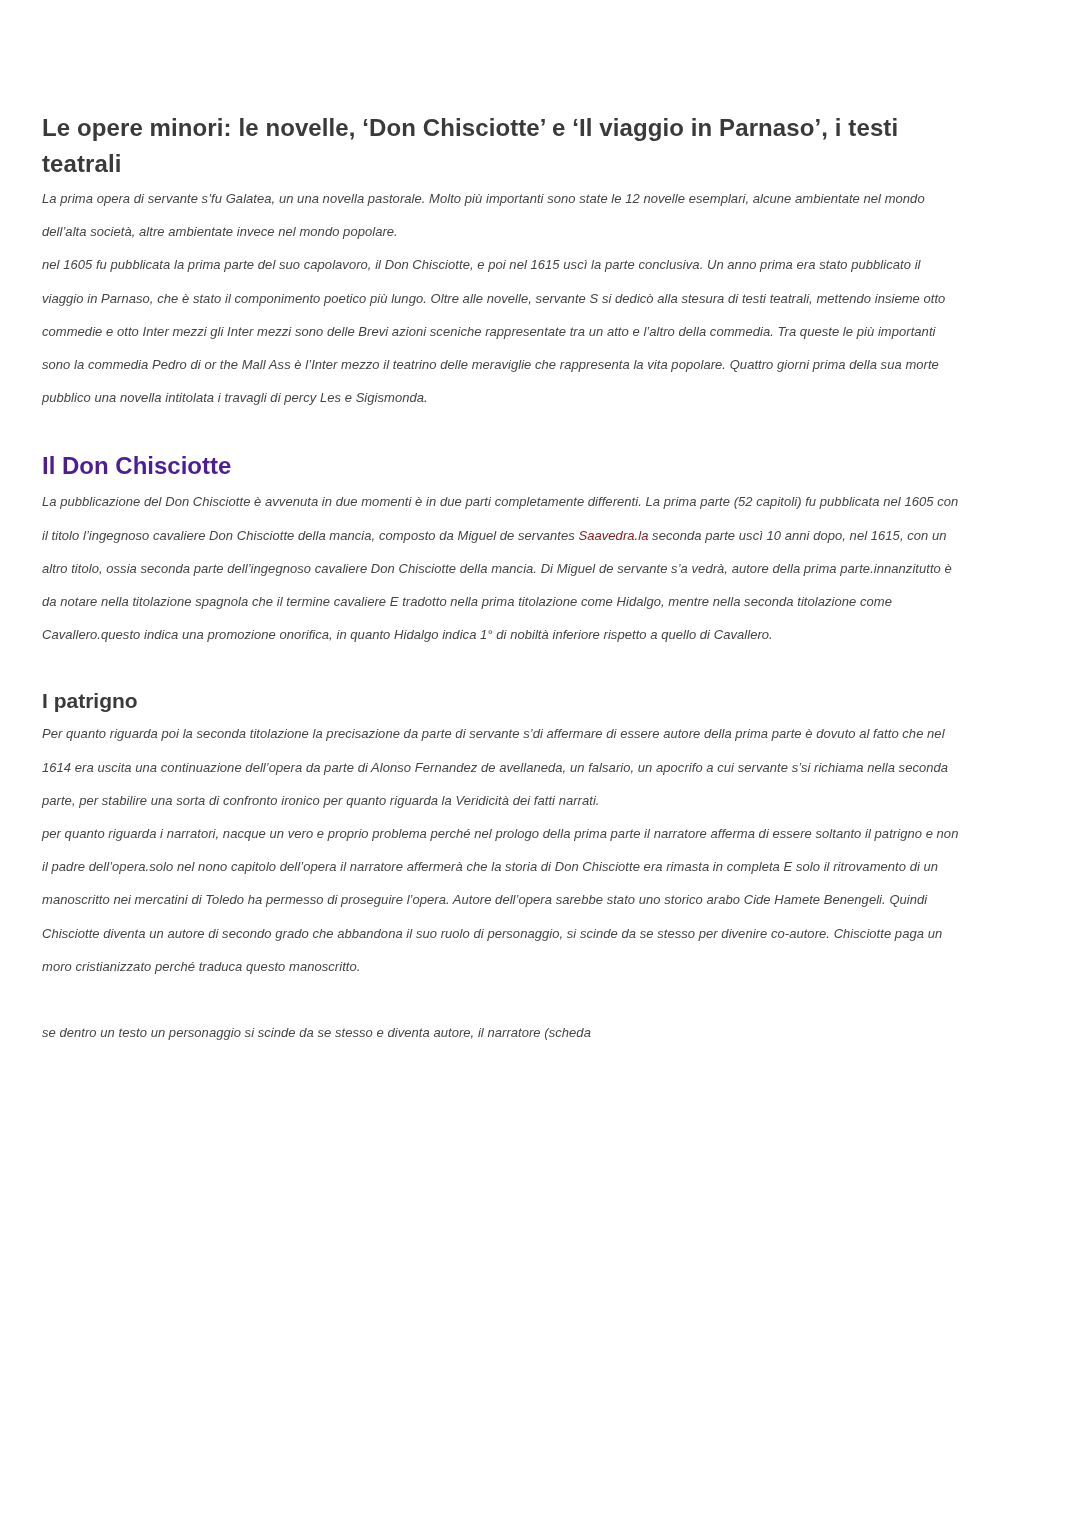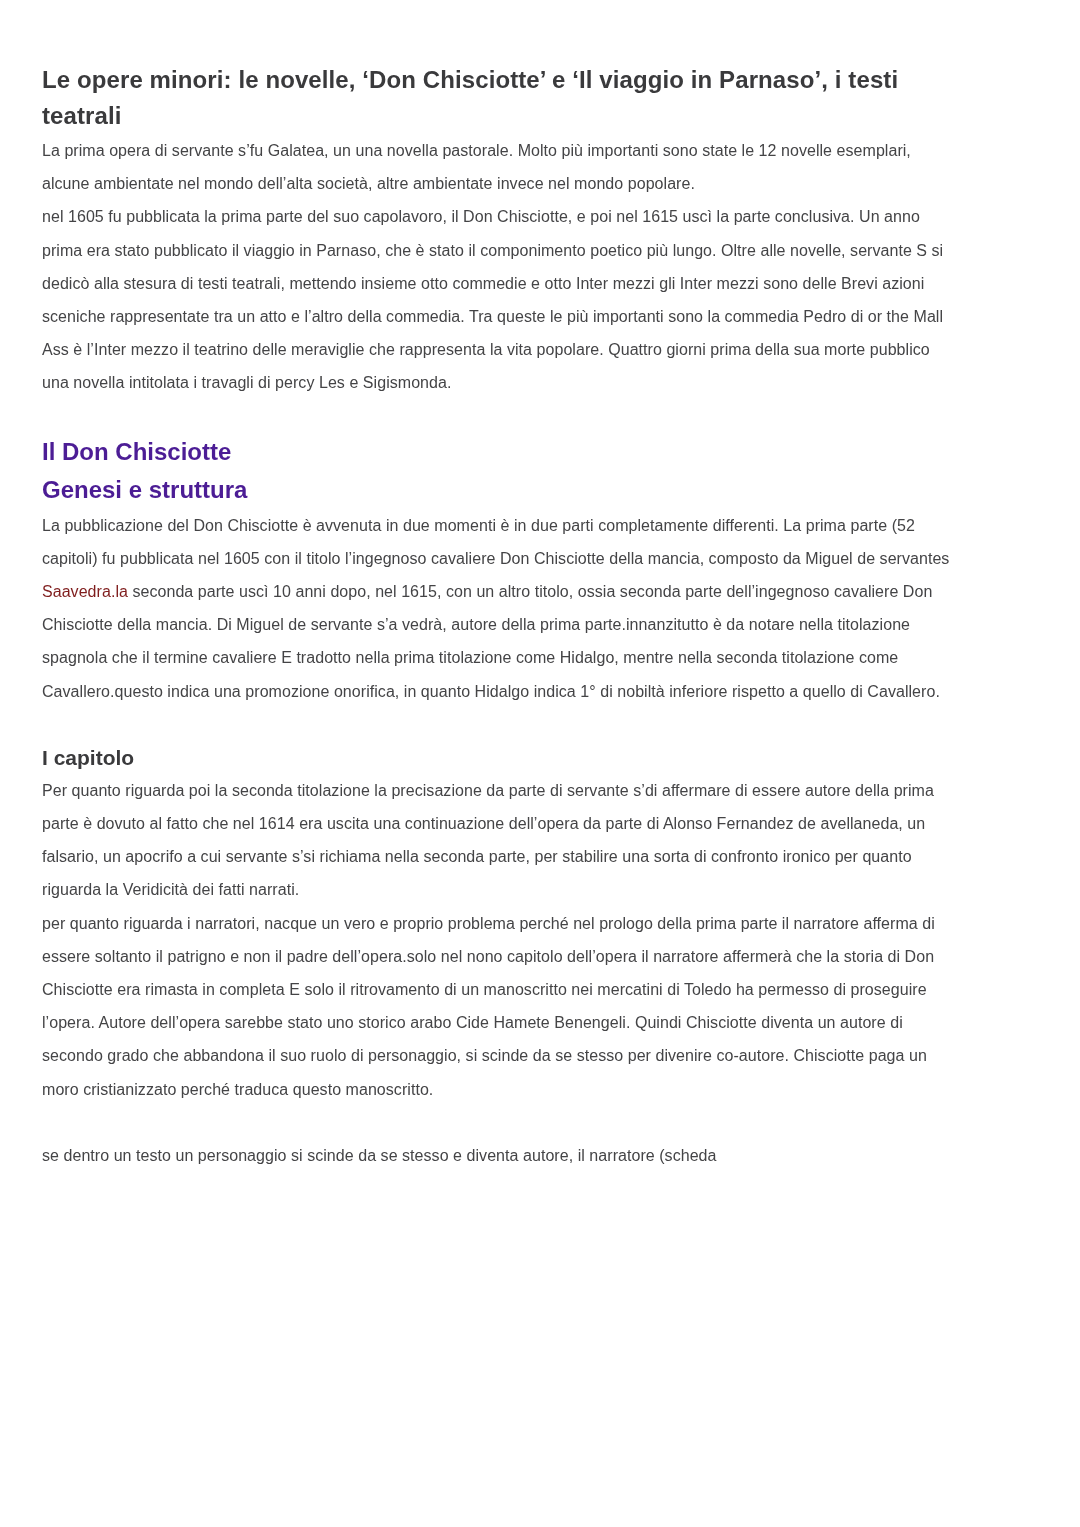--- a/index.html
+++ b/index.html
@@ -12,20 +12,21 @@
     height: 1527px;
     overflow: hidden;
     font-family: "Liberation Sans", "DejaVu Sans", sans-serif;
     color: #3d3d3f;
   }
   .page {
     position: relative;
     padding: 62px 42px 0 42px;
     box-sizing: border-box;
     width: 1002px;
+    margin-top: 48px;
   }
   .h-main {
     font-size: 24px;
     font-weight: bold;
     line-height: 36px;
     margin: 0;
     color: #3a3a3c;
     letter-spacing: 0.1px;
   }
   .h-section {
@@ -36,49 +37,49 @@
     color: #4c1d95;
   }
   .h-sub {
     font-size: 21px;
     font-weight: bold;
     line-height: 33px;
     margin: 0;
     color: #3a3a3c;
   }
   .p {
-    font-size: 16px;
+    font-size: 13px;
     line-height: 33.2px;
     margin: 0;
     color: #444446;
     letter-spacing: 0.05px;
+    font-style: italic;
   }
   .gap-l { height: 33px; }
   .link {
     color: #7f1d1d;
   }
 </style>
 </head>
 <body>
 
 <div class="page">
 
   <h2 class="h-main">Le opere minori: le novelle, ‘Don Chisciotte’ e ‘Il viaggio in Parnaso’, i testi teatrali</h2>
   <p class="p">La prima opera di servante s’fu Galatea, un una novella pastorale. Molto più importanti sono state le 12 novelle esemplari, alcune ambientate nel mondo dell’alta società, altre ambientate invece nel mondo popolare.</p>
   <p class="p">nel 1605 fu pubblicata la prima parte del suo capolavoro, il Don Chisciotte, e poi nel 1615 uscì la parte conclusiva. Un anno prima era stato pubblicato il viaggio in Parnaso, che è stato il componimento poetico più lungo. Oltre alle novelle, servante S si dedicò alla stesura di testi teatrali, mettendo insieme otto commedie e otto Inter mezzi gli Inter mezzi sono delle Brevi azioni sceniche rappresentate tra un atto e l’altro della commedia. Tra queste le più importanti sono la commedia Pedro di or the Mall Ass è l’Inter mezzo il teatrino delle meraviglie che rappresenta la vita popolare. Quattro giorni prima della sua morte pubblico una novella intitolata i travagli di percy Les e Sigismonda.</p>
 
   <div class="gap-l"></div>
 
   <h2 class="h-section">Il Don Chisciotte</h2>
-  <h3 class="h-section">Genesi e struttura</h3>
   <p class="p"><span>La pubblicazione del Don Chisciotte è avvenuta in due momenti è in due parti completamente differenti. La prima parte (52 capitoli) fu pubblicata nel 1605 con il titolo l’ingegnoso cavaliere Don Chisciotte della mancia, composto da Miguel de servantes </span><span class="link">Saavedra.la</span><span> seconda parte uscì 10 anni dopo, nel 1615, con un altro titolo, ossia seconda parte dell’ingegnoso cavaliere Don Chisciotte della mancia. Di Miguel de servante s’a vedrà, autore della prima parte.innanzitutto è da notare nella titolazione spagnola che il termine cavaliere E tradotto nella prima titolazione come Hidalgo, mentre nella seconda titolazione come Cavallero.questo indica una promozione onorifica, in quanto Hidalgo indica 1° di nobiltà inferiore rispetto a quello di Cavallero.</span></p>
 
   <div class="gap-l"></div>
 
-  <h4 class="h-sub">I capitolo</h4>
+  <h4 class="h-sub">I patrigno</h4>
   <p class="p">Per quanto riguarda poi la seconda titolazione la precisazione da parte di servante s’di affermare di essere autore della prima parte è dovuto al fatto che nel 1614 era uscita una continuazione dell’opera da parte di Alonso Fernandez de avellaneda, un falsario, un apocrifo a cui servante s’si richiama nella seconda parte, per stabilire una sorta di confronto ironico per quanto riguarda la Veridicità dei fatti narrati.</p>
   <p class="p">per quanto riguarda i narratori, nacque un vero e proprio problema perché nel prologo della prima parte il narratore afferma di essere soltanto il patrigno e non il padre dell’opera.solo nel nono capitolo dell’opera il narratore affermerà che la storia di Don Chisciotte era rimasta in completa E solo il ritrovamento di un manoscritto nei mercatini di Toledo ha permesso di proseguire l’opera. Autore dell’opera sarebbe stato uno storico arabo Cide Hamete Benengeli. Quindi Chisciotte diventa un autore di secondo grado che abbandona il suo ruolo di personaggio, si scinde da se stesso per divenire co-autore. Chisciotte paga un moro cristianizzato perché traduca questo manoscritto.</p>
 
   <div class="gap-l"></div>
 
   <p class="p">se dentro un testo un personaggio si scinde da se stesso e diventa autore, il narratore (scheda</p>
 
 </div>
 
 </body></html>

